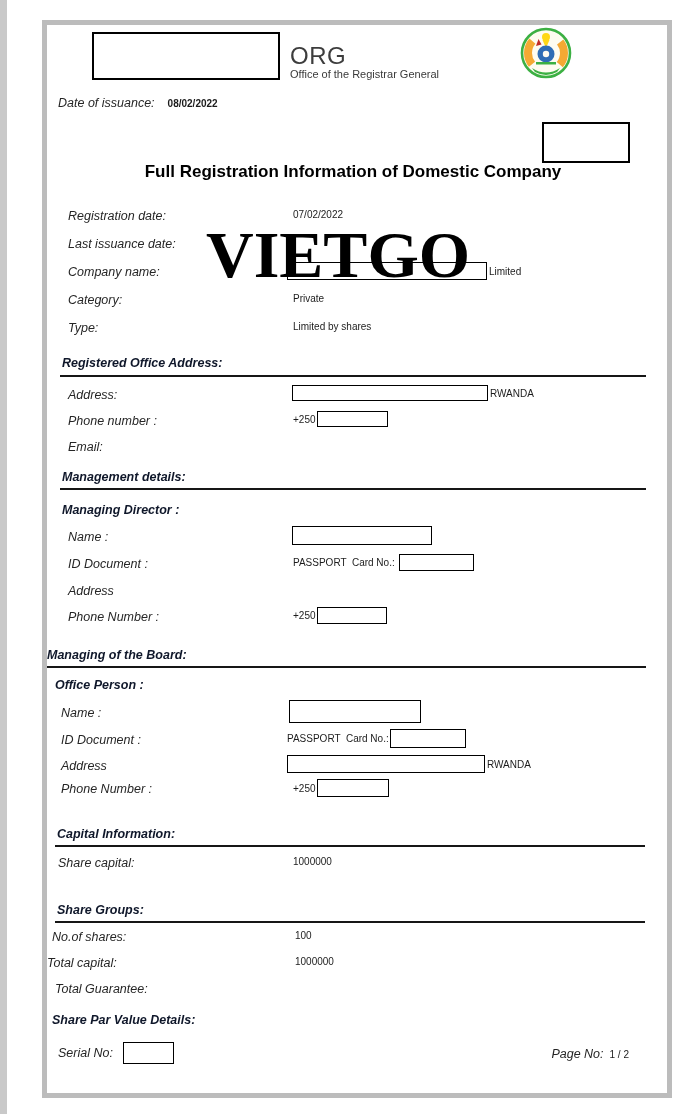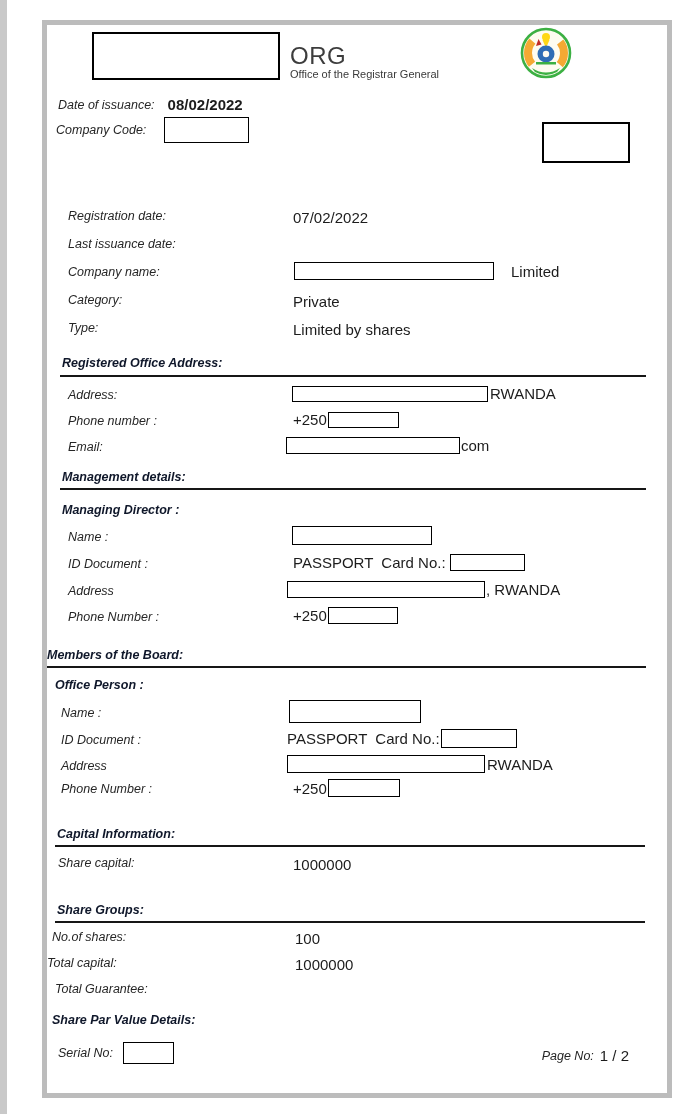--- a/index.html
+++ b/index.html
@@ -7,21 +7,21 @@
     width:700px;height:1114px;background:#ffffff;position:relative;
     font-family:"Liberation Sans",sans-serif;color:#222;overflow:hidden;
   }
   .edge-strip{position:absolute;left:0;top:0;width:7px;height:1114px;background:#c9c9c9;}
   .page{
     position:absolute;left:42px;top:20px;width:620px;height:1068px;
     border:5px solid #bcbcbc;background:#fff;
   }
   .abs{position:absolute;}
   .lbl{font-style:italic;font-size:12.5px;color:#262626;white-space:pre;}
-  .val{font-size:15px;color:#1c1c1c;white-space:pre;}
+  .val{font-size:10px;color:#1c1c1c;white-space:pre;}
   .b{font-weight:bold;}
   .heading{font-style:italic;font-weight:bold;font-size:12.5px;color:#0f172a;white-space:pre;}
   .rule{position:absolute;height:2px;background:#161616;}
   .box{display:inline-block;background:#fff;border:1.5px solid #000;box-sizing:border-box;flex:none;}
   .cluster{display:flex;align-items:center;text-align:right;}
   .org-acronym{font-size:24px;color:#3d3d3d;letter-spacing:0.5px;}
   .org-subtitle{font-size:11px;color:#3a3a3a;}
   .title{
     position:absolute;top:137px;left:0;width:612px;text-align:center;
     font-weight:bold;font-size:17px;color:#000;
@@ -52,38 +52,36 @@
     <path d="M20.5 13 l3 5.5 -5.5 1.5 z" fill="#c22b27"></path>
     <circle cx="28" cy="28" r="8.5" fill="#2f6db5"></circle>
     <circle cx="28" cy="28" r="3.2" fill="#fefcf0"></circle>
     <path d="M18 36 h20 v2.5 h-20 z" fill="#3cb043"></path>
   </svg>
 
   <div class="abs cluster" style="left:11px;top:71px;gap:13px;">
     <span class="lbl">Date of issuance:</span>
     <span class="val b">08/02/2022</span>
   </div>
-  <div class="abs cluster" style="left:9px;top:92px;gap:18px;">
-    <span class="lbl">Company Code:</span>
-    <span class="box" style="width:85px;height:26px;"></span>
-  </div>
   <span class="box abs" style="left:495px;top:97px;width:88px;height:41px;border-width:2px;"></span>
 
+  <div class="title">Full Registration Information of Domestic Company</div>
 
   <span class="lbl abs" style="left:21px;top:184px;">Registration date:</span>
   <span class="val abs" style="left:246px;top:184px;">07/02/2022</span>
 
   <span class="lbl abs" style="left:21px;top:212px;">Last issuance date:</span>
   <span class="val abs" style="left:246px;top:212px;"></span>
 
   <span class="lbl abs" style="left:21px;top:240px;font-style:italic;">Company name:</span>
-  <div class="abs cluster" style="left:240px;top:237px;gap:17px;margin-left:7px;">
+  <div class="abs cluster" style="left:240px;top:237px;gap:2px;">
     <span class="box" style="width:200px;height:18px;"></span>
     <span class="val">Limited</span>
   </div>
+  <div class="watermark">VIETGO</div>
 
   <span class="lbl abs" style="left:21px;top:268px;">Category:</span>
   <span class="val abs" style="left:246px;top:268px;">Private</span>
 
   <span class="lbl abs" style="left:21px;top:296px;">Type:</span>
   <span class="val abs" style="left:246px;top:296px;">Limited by shares</span>
 
   <span class="heading abs" style="left:15px;top:331px;">Registered Office Address:</span>
   <div class="rule" style="left:13px;top:350px;width:586px;"></div>
 
@@ -93,52 +91,44 @@
     <span class="val">RWANDA</span>
   </div>
 
   <span class="lbl abs" style="left:21px;top:389px;">Phone number :</span>
   <div class="abs cluster" style="left:246px;top:386px;gap:1px;">
     <span class="val">+250</span>
     <span class="box" style="width:71px;height:16px;"></span>
   </div>
 
   <span class="lbl abs" style="left:21px;top:415px;">Email:</span>
-  <div class="abs cluster" style="left:239px;top:412px;gap:1px;">
-    <span class="box" style="width:174px;height:17px;"></span>
-    <span class="val">com</span>
-  </div>
 
   <span class="heading abs" style="left:15px;top:445px;">Management details:</span>
   <div class="rule" style="left:13px;top:463px;width:586px;"></div>
 
   <span class="heading abs" style="left:15px;top:478px;">Managing Director :</span>
 
   <span class="lbl abs" style="left:21px;top:505px;">Name :</span>
   <span class="box abs" style="left:245px;top:501px;width:140px;height:19px;"></span>
 
   <span class="lbl abs" style="left:21px;top:532px;">ID Document :</span>
   <div class="abs cluster" style="left:246px;top:529px;gap:4px;">
     <span class="val">PASSPORT  Card No.:</span>
     <span class="box" style="width:75px;height:17px;"></span>
   </div>
 
   <span class="lbl abs" style="left:21px;top:559px;">Address</span>
-  <div class="abs cluster" style="left:240px;top:556px;gap:1px;">
-    <span class="box" style="width:198px;height:17px;"></span>
-    <span class="val">, RWANDA</span>
-  </div>
 
   <span class="lbl abs" style="left:21px;top:585px;">Phone Number :</span>
   <div class="abs cluster" style="left:246px;top:582px;gap:1px;">
     <span class="val">+250</span>
     <span class="box" style="width:70px;height:17px;"></span>
   </div>
 
-  <span class="heading abs" style="left:0px;top:623px;">Members of the Board:</span>
+  <span class="heading abs" style="left:0px;top:623px;">Managing of the Board:</span>
   <div class="rule" style="left:0px;top:641px;width:599px;"></div>
 
   <span class="heading abs" style="left:8px;top:653px;">Office Person :</span>
 
   <span class="lbl abs" style="left:14px;top:681px;">Name :</span>
   <span class="box abs" style="left:242px;top:675px;width:132px;height:23px;"></span>
 
   <span class="lbl abs" style="left:14px;top:708px;">ID Document :</span>
   <div class="abs cluster" style="left:240px;top:704px;gap:1px;">
     <span class="val">PASSPORT  Card No.:</span>

